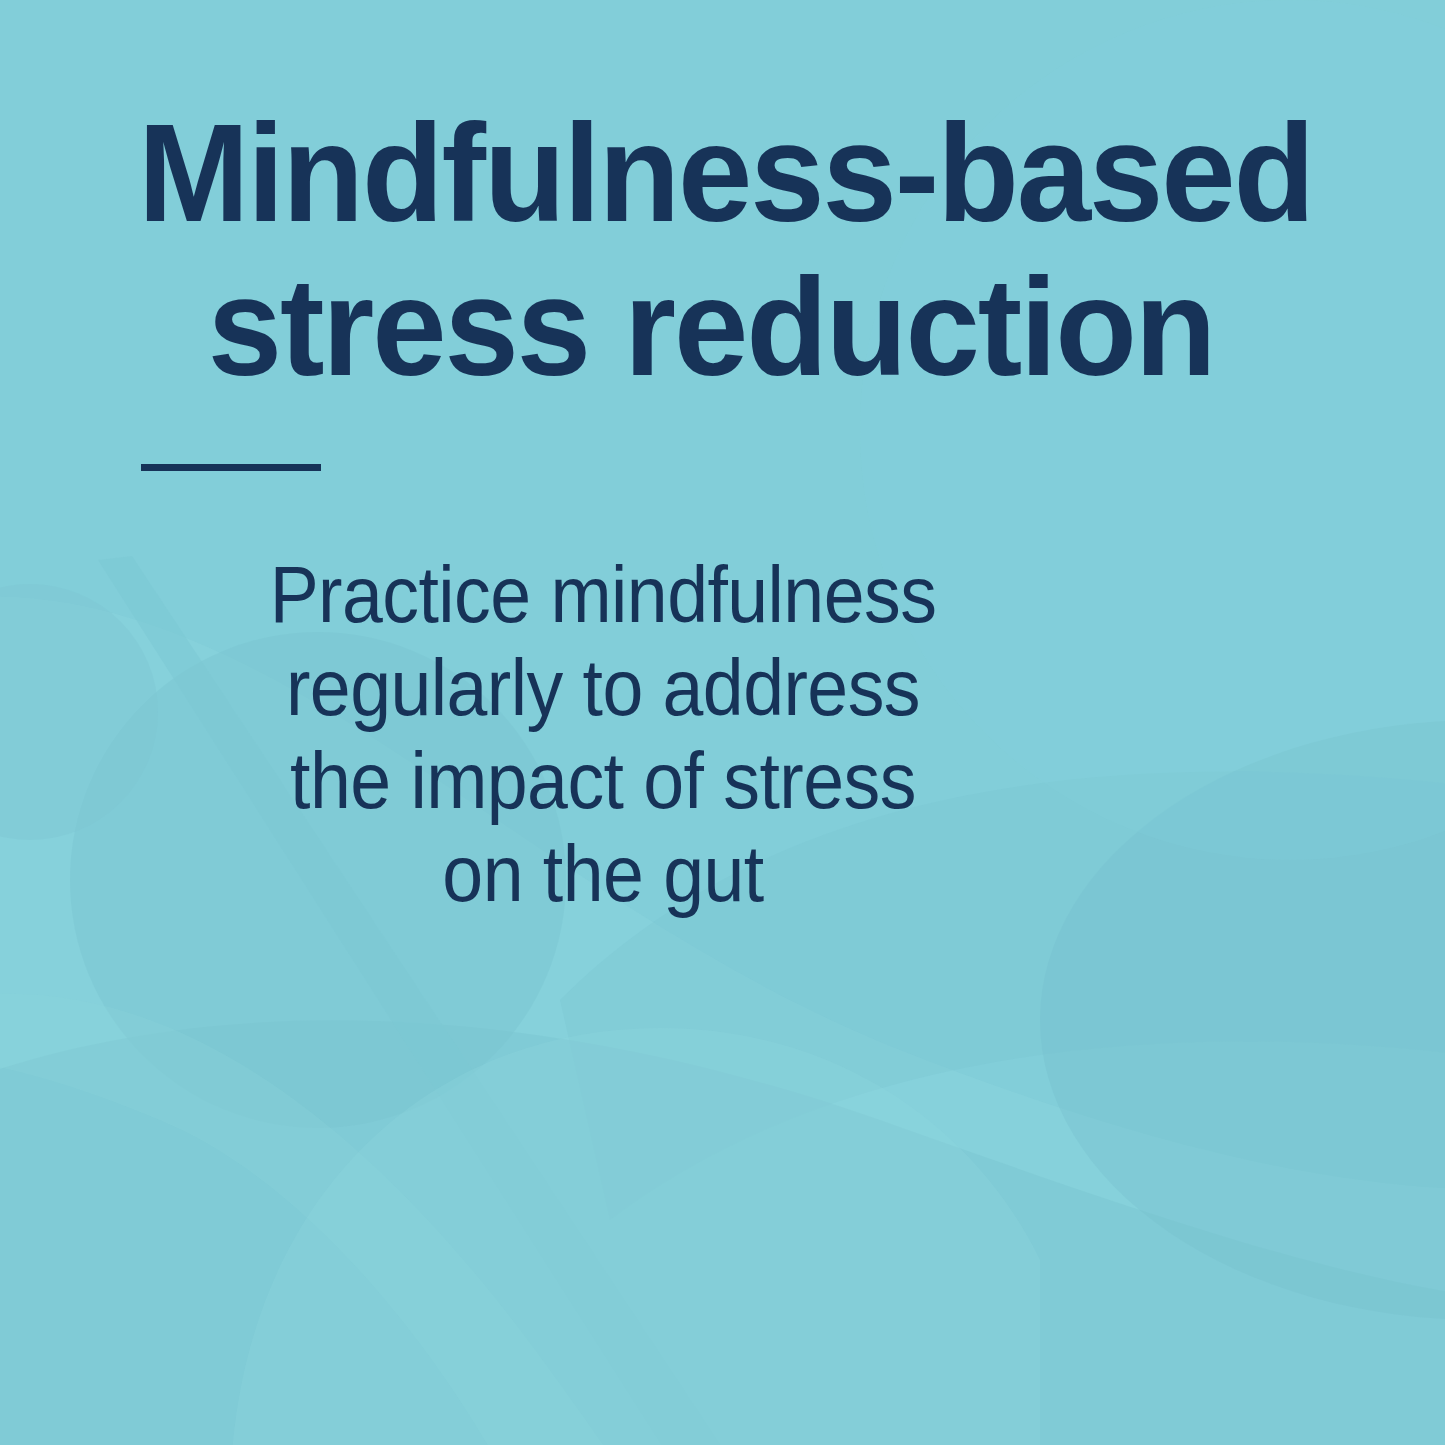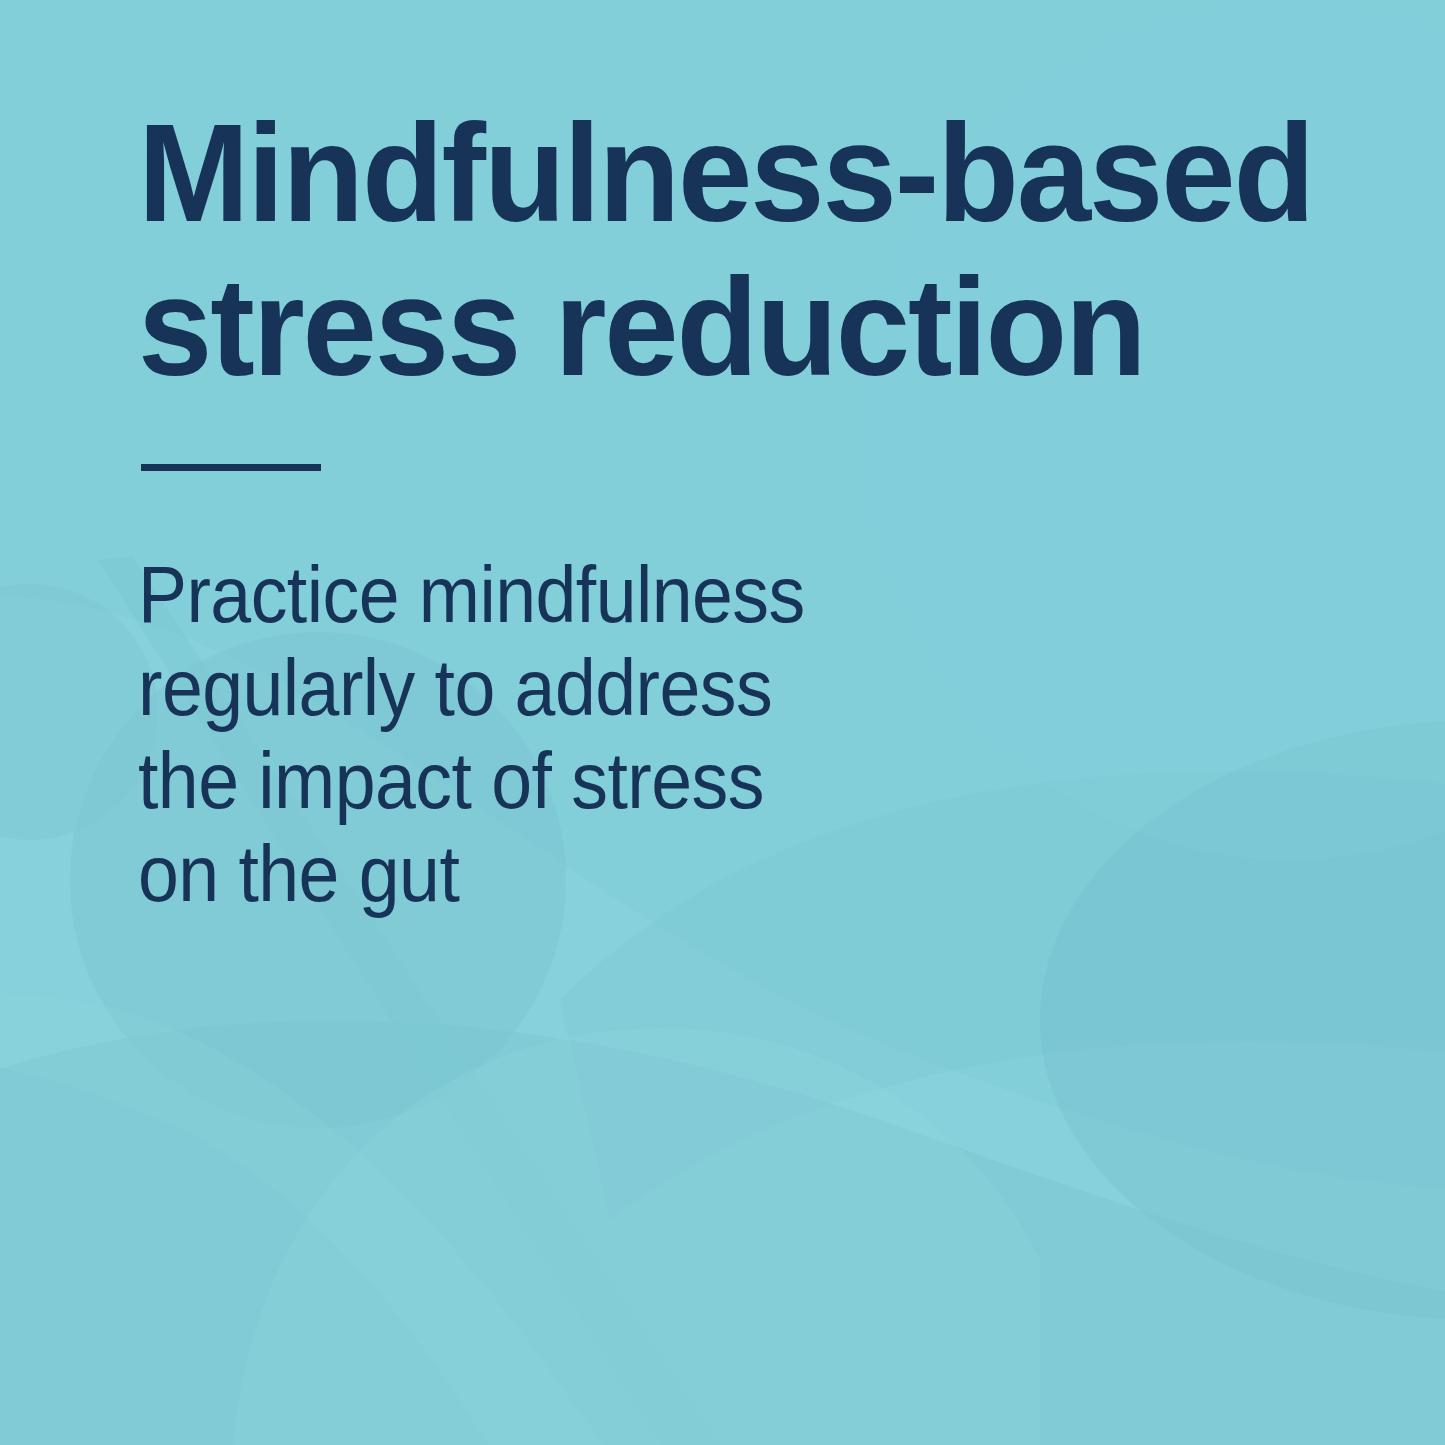--- a/index.html
+++ b/index.html
@@ -8,20 +8,21 @@
     background: #ffffff;
   }
 
   #card {
     position: relative;
     width: 1445px;
     height: 1445px;
     overflow: hidden;
     background: #82ced9;
     font-family: "Liberation Sans", "DejaVu Sans", sans-serif;
+    text-align: center;
     -webkit-font-smoothing: antialiased;
   }
 
   
   #bg-decor {
     position: absolute;
     inset: 0;
     width: 100%;
     height: 100%;
     pointer-events: none;

